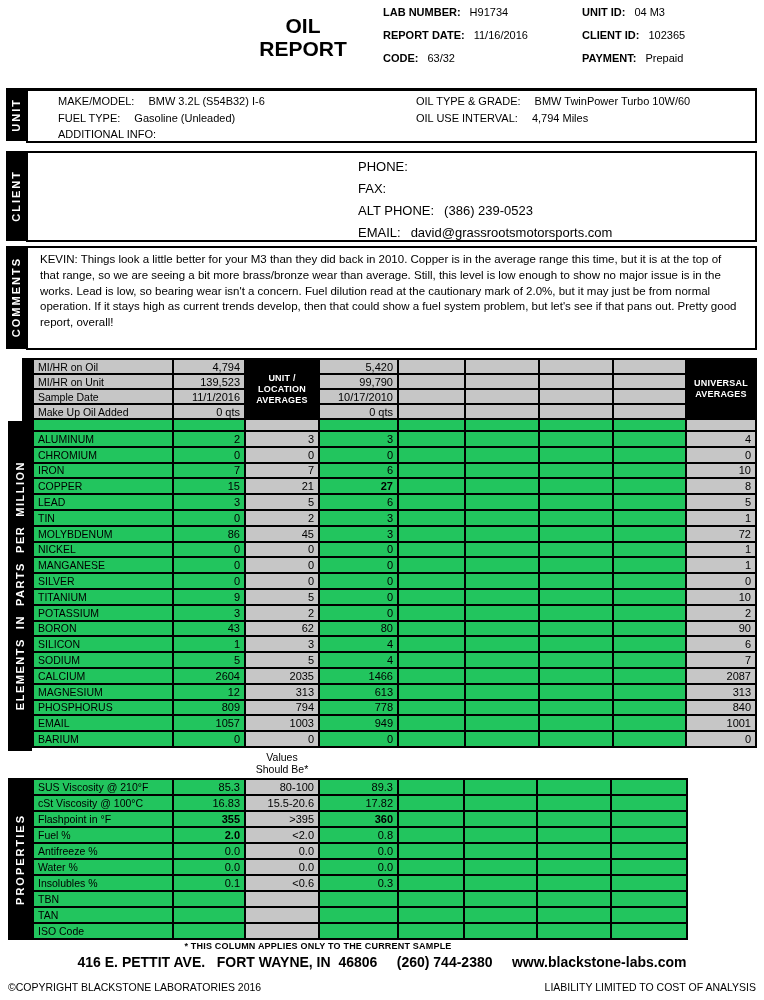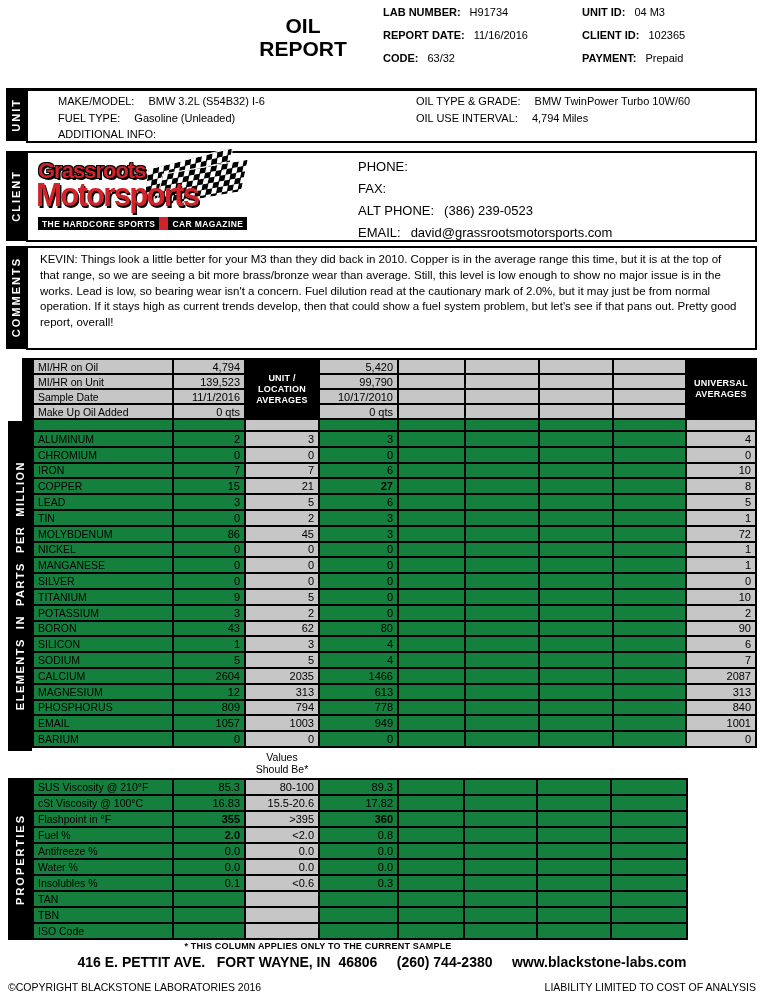--- a/index.html
+++ b/index.html
@@ -61,21 +61,21 @@
   .gm-bars{position:absolute;left:2px;top:60px;z-index:3;display:flex;align-items:stretch;height:13px;}
   .gm-bar-black{background:#000;color:#fff;font-size:8.5px;font-weight:bold;letter-spacing:.4px;
                 display:flex;align-items:center;padding:0 4px;white-space:nowrap;}
   .gm-bar-red{background:#d0232a;width:9px;}
 
   .comments-box{left:26px;top:246px;width:727px;height:100px;}
   .comments-tab{left:6px;top:246px;width:20px;height:103px;}
   .comments-text{position:absolute;left:12px;top:4px;width:700px;font-size:11.5px;line-height:15.8px;}
 
   
-  table{border-collapse:collapse;table-layout:fixed;position:absolute;background:#15803d;}
+  table{border-collapse:collapse;table-layout:fixed;position:absolute;background:#22c55e;}
   td{border:2px solid #000;font-size:11px;padding:0;overflow:hidden;white-space:nowrap;}
   td.lab{text-align:left;padding-left:4px;font-size:10.5px;}
   td.num{text-align:right;padding-right:4px;}
   td.grey{background:#c6c6c6;}
   td[data-flag="bold"]{font-weight:bold;}
   .elements-table{left:32px;top:358px;width:723px;}
   .elements-table tr.meta{height:15px;}
   .elements-table tr.spacer{height:12px;}
   .elements-table tr.el{height:15.8px;}
   td.blackhead{background:#000;color:#fff;text-align:center;font-size:9px;font-weight:bold;
@@ -172,33 +172,20 @@
           <span class="ulbl">OIL USE INTERVAL:</span><span>4,794 Miles</span>
         </div>
 
     </div>
   </div>
 
   <div class="tab client-tab">
     <span class="vtext">CLIENT</span>
   </div>
   <div class="box client-box">
-    <div class="gm-logo">
-      <div class="gm-flags">
-        <div class="gm-flag gm-flag1"></div>
-        <div class="gm-flag gm-flag2"></div>
-      </div>
-      <div class="gm-line1">Grassroots</div>
-      <div class="gm-line2">Motorsports</div>
-      <div class="gm-bars">
-        <div class="gm-bar-black">THE HARDCORE SPORTS</div>
-        <div class="gm-bar-red"></div>
-        <div class="gm-bar-black">CAR MAGAZINE</div>
-      </div>
-    </div>
     <div class="ccol">
 
         <div class="crow">
           <span class="clbl">PHONE:</span><span></span>
         </div>
 
         <div class="crow">
           <span class="clbl">FAX:</span><span></span>
         </div>
 
@@ -625,32 +612,32 @@
           <td class="num">0.1</td>
           <td class="num grey">&lt;0.6</td>
           <td class="num">0.3</td>
           <td></td>
           <td></td>
           <td></td>
           <td></td>
         </tr>
 
         <tr>
-          <td class="lab">TAN</td>
+          <td class="lab">TBN</td>
           <td class="num"></td>
           <td class="num grey"></td>
           <td class="num"></td>
           <td></td>
           <td></td>
           <td></td>
           <td></td>
         </tr>
 
         <tr>
-          <td class="lab">TBN</td>
+          <td class="lab">TAN</td>
           <td class="num"></td>
           <td class="num grey"></td>
           <td class="num"></td>
           <td></td>
           <td></td>
           <td></td>
           <td></td>
         </tr>
 
         <tr>

